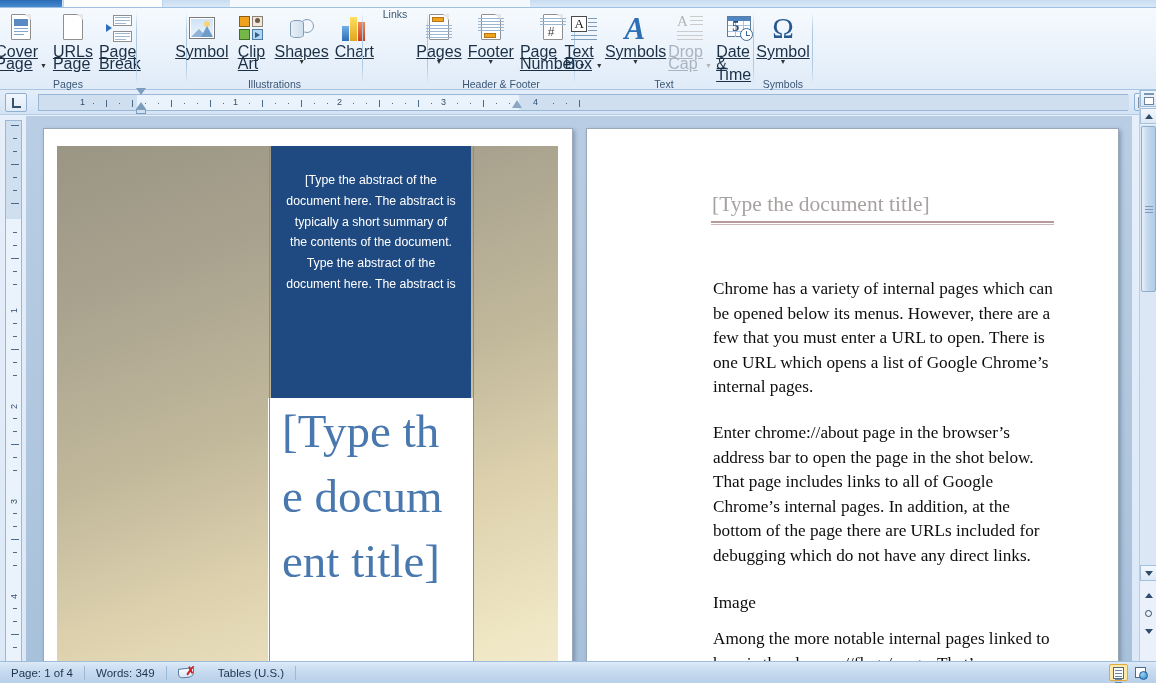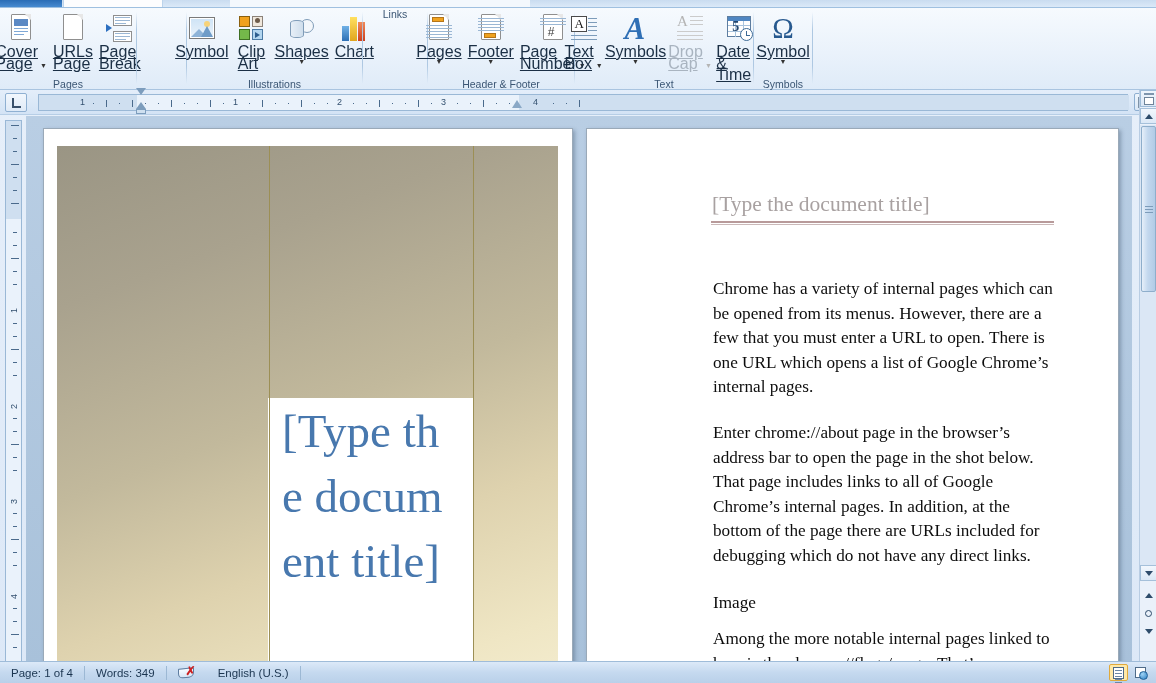--- a/index.html
+++ b/index.html
@@ -620,30 +620,33 @@
   </div>
 
   <div class="docarea">
 
     <div class="page page-left">
       <div class="cover-bg"></div>
       <div class="cover-stripe" style="left:224px;width:206px;top:269px;bottom:-20px;background:#ffffff;"></div>
       <div class="cover-rule" style="left:225px;"></div>
       <div class="cover-rule" style="left:429px;"></div>
 
+      <div class="abstract-box">
+        <div class="abstract-text">[Type the abstract of the document here. The abstract is typically a short summary of the contents of the document. Type the abstract of the document here. The abstract is</div>
+      </div>
 
       <div class="cover-title">[Type the document title]</div>
     </div>
 
     <div class="page page-right">
       <div class="doc-title-ph">[Type the document title]</div>
       <div class="doc-title-rule1"></div>
       <div class="doc-title-rule2"></div>
 
-      <div class="body-p" style="top:148px;">Chrome has a variety of internal pages which can be opened from its menus. However, there are a few that you must enter a URL to open. There is one URL which opens a list of Google Chrome’s internal pages.</div>
+      <div class="body-p" style="top:148px;">Chrome has a variety of internal pages which can be opened below its menus. However, there are a few that you must enter a URL to open. There is one URL which opens a list of Google Chrome’s internal pages.</div>
       <div class="body-p" style="top:292px;">Enter chrome://about page in the browser’s address bar to open the page in the shot below. That page includes links to all of Google Chrome’s internal pages. In addition, at the bottom of the page there are URLs included for debugging which do not have any direct links.</div>
       <div class="body-p" style="top:462px;">Image</div>
       <div class="body-p" style="top:498px;">Among the more notable internal pages linked to here is the chrome://flags/ page. That’s a</div>
     </div>
   </div>
 
   <div class="vscroll">
     <div class="sb-splitbtn">
       <span class="bar"></span>
       <span class="sq2"></span>
@@ -677,21 +680,21 @@
     <div class="st-item">Page: 1 of 4</div>
     <div class="st-div"></div>
     <div class="st-item">Words: 349</div>
     <div class="st-div"></div>
     <div class="st-item">
       <span class="proof-icon">
         <span class="book"></span>
           <span class="x">✗</span>
       </span>
     </div>
-    <div class="st-item">English (U.S.)</div>
+    <div class="st-item">Tables (U.S.)</div>
     <div class="st-div"></div>
 
     <div class="viewbtns">
       <div class="vbtn sel">
         <span class="pg1">
             <i></i>
             <i></i>
             <i></i>
             <i></i>
             <i></i>

